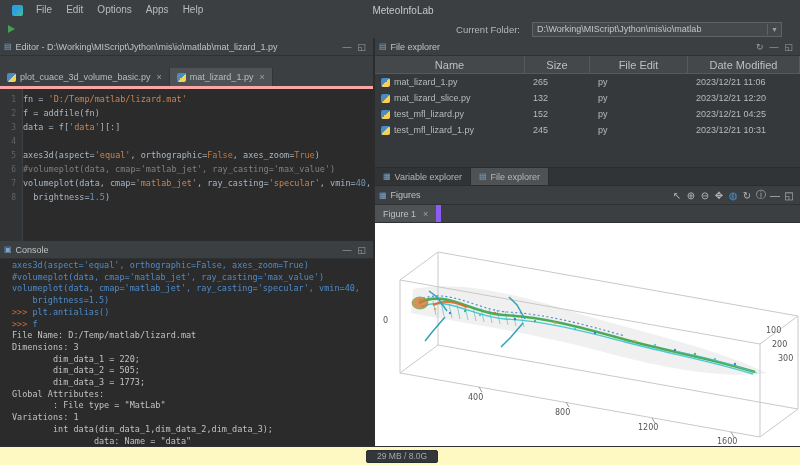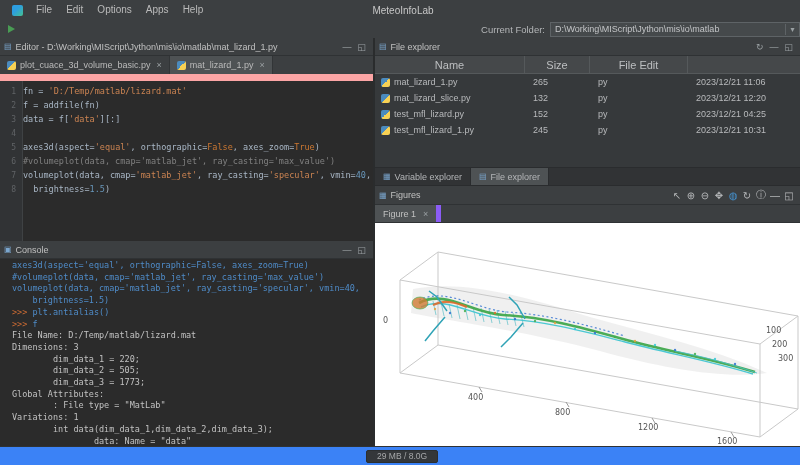--- a/index.html
+++ b/index.html
@@ -13,42 +13,42 @@
   .menubar{position:absolute;top:0;left:6px;right:0;height:20px;background:#3c3f41;
            border-bottom:1px solid #2f3234;display:flex;align-items:center;font-size:10px;}
   .app-logo{width:11px;height:11px;margin:0 6px 0 6px;border-radius:2px;
             background:linear-gradient(135deg,#2d9ee0 40%,#45c28f 100%);}
   .menu-item{padding:0 7px;line-height:20px;color:#bbbbbb;cursor:default;}
   .app-title{position:absolute;left:0;right:0;text-align:center;color:#c7c7c7;pointer-events:none;}
   .toolbar{position:absolute;top:20px;left:0;right:0;height:18px;background:#3c3f41;
            border-bottom:1px solid #2b2e30;display:flex;align-items:center;}
   .run-icon{width:0;height:0;border-left:7px solid #499c54;border-top:4px solid transparent;
             border-bottom:4px solid transparent;margin-left:8px;}
-  .folder-group{margin-left:auto;display:flex;align-items:center;gap:5px;margin-right:0;}
+  .folder-group{margin-left:auto;display:flex;align-items:center;gap:12px;margin-right:18px;}
   .folder-label{font-size:9.5px;color:#b4b6b8;}
   .folder-combo{width:248px;height:13px;background:#45494b;border:1px solid #5e6366;
                 display:flex;align-items:center;font-size:9px;color:#c3c5c7;}
   .folder-value{padding:0 4px;white-space:nowrap;overflow:hidden;flex:1;}
   .combo-arrow{width:13px;text-align:center;border-left:1px solid #5e6366;color:#9aa0a3;font-size:8px;line-height:11px;}
 
   
   .main{position:absolute;top:38px;bottom:18px;left:0;right:0;display:flex;}
   .left-col{width:373px;display:flex;flex-direction:column;}
   .v-split{width:2px;background:#2a2c2d;}
   .right-col{flex:1;display:flex;flex-direction:column;background:#313335;}
 
   .panel-header{height:17px;background:#3c3f41;border-bottom:1px solid #2f3234;display:flex;
                 align-items:center;font-size:9px;color:#c0c0c0;padding:0 4px;flex:none;}
   .ph-icon{color:#7ba7cf;font-size:8px;margin-right:4px;}
   .ph-title{white-space:nowrap;overflow:hidden;}
   .ph-tools{margin-left:auto;display:flex;}
   .ph-tool{color:#9aa0a3;font-size:9px;padding:0 3px;cursor:default;}
 
   
-  .ed-tabs{height:18px;background:#3c3f41;border-bottom:7px solid #fca5a5;display:flex;flex:none;}
+  .ed-tabs{height:18px;background:#3c3f41;border-bottom:3px solid #fca5a5;display:flex;flex:none;margin-top:12px;}
   .ed-tab{display:flex;align-items:center;gap:4px;padding:0 7px;font-size:9px;color:#bbbbbb;
           border-right:1px solid #323537;background:#3c3f41;}
   .ed-tab.active{background:#4e5254;}
   .tab-close{color:#9aa0a3;font-size:9px;margin-left:2px;}
   .py-icon{width:9px;height:9px;border-radius:2px;display:inline-block;flex:none;
            background:linear-gradient(135deg,#4b8bbe 50%,#f7d154 50%);}
   .code-area{flex:1;background:#2b2b2b;position:relative;overflow:hidden;}
   .gutter-strip{position:absolute;left:0;top:0;bottom:0;width:22px;background:#313335;border-right:1px solid #3f4244;}
   .code-lines{position:relative;padding-top:3px;font-family:"DejaVu Sans Mono",monospace;font-size:8.5px;line-height:14px;white-space:pre;}
   .code-line{height:14px;}
@@ -80,21 +80,21 @@
   .fig-tools{margin-left:auto;display:flex;align-items:center;}
   .fig-tool{width:14px;text-align:center;color:#b6b8ba;font-size:10px;cursor:default;}
   .fig-tool.globe{color:#4593d2;}
   .fig-tabbar{height:17px;background:#3c3f41;border-bottom:1px solid #2f3234;display:flex;flex:none;}
   .fig-tab{display:flex;align-items:center;gap:5px;padding:0 8px;font-size:9px;color:#c0c0c0;background:#4e5254;border-right:5px solid #8b5cf6;}
   .fig-canvas{height:224px;background:#ffffff;flex:none;position:relative;}
   .fig-canvas svg{display:block;}
   .tick{font-size:8px;fill:#555555;font-family:"DejaVu Sans",sans-serif;}
 
   
-  .statusbar{position:absolute;left:0;right:0;bottom:0;height:18px;background:#3b82f6;border-top:1px solid #2f3234;}
+  .statusbar{position:absolute;left:0;right:0;bottom:0;height:18px;background:#fef9c3;border-top:1px solid #2f3234;}
   .mem-chip{position:absolute;left:366px;top:3px;height:11px;line-height:11px;padding:0 10px;
             border:1px solid #2b2e30;background:#34373a;color:#a6a8aa;font-size:8.5px;border-radius:2px;}
 </style>
 </head>
 <body>
 
 <div class="menubar">
   <span class="app-logo"></span>
   <span class="menu-item">File</span>
   <span class="menu-item">Edit</span>
@@ -167,20 +167,21 @@
       <span class="ph-tools">
         <span class="ph-tool">↻</span>
         <span class="ph-tool">—</span>
         <span class="ph-tool">◱</span>
       </span>
     </div>
     <div class="fx-table-header">
       <div class="hcell">Name</div>
       <div class="hcell">Size</div>
       <div class="hcell">File Edit</div>
+      <div class="hcell">Date Modified</div>
     </div>
     <div class="file-list">
         <div class="fx-row">
           <div class="cell name-cell">
             <span class="py-icon"></span>
             <span>mat_lizard_1.py</span>
           </div>
           <div class="cell">265</div>
           <div class="cell">py</div>
           <div class="cell">2023/12/21 11:06</div>

